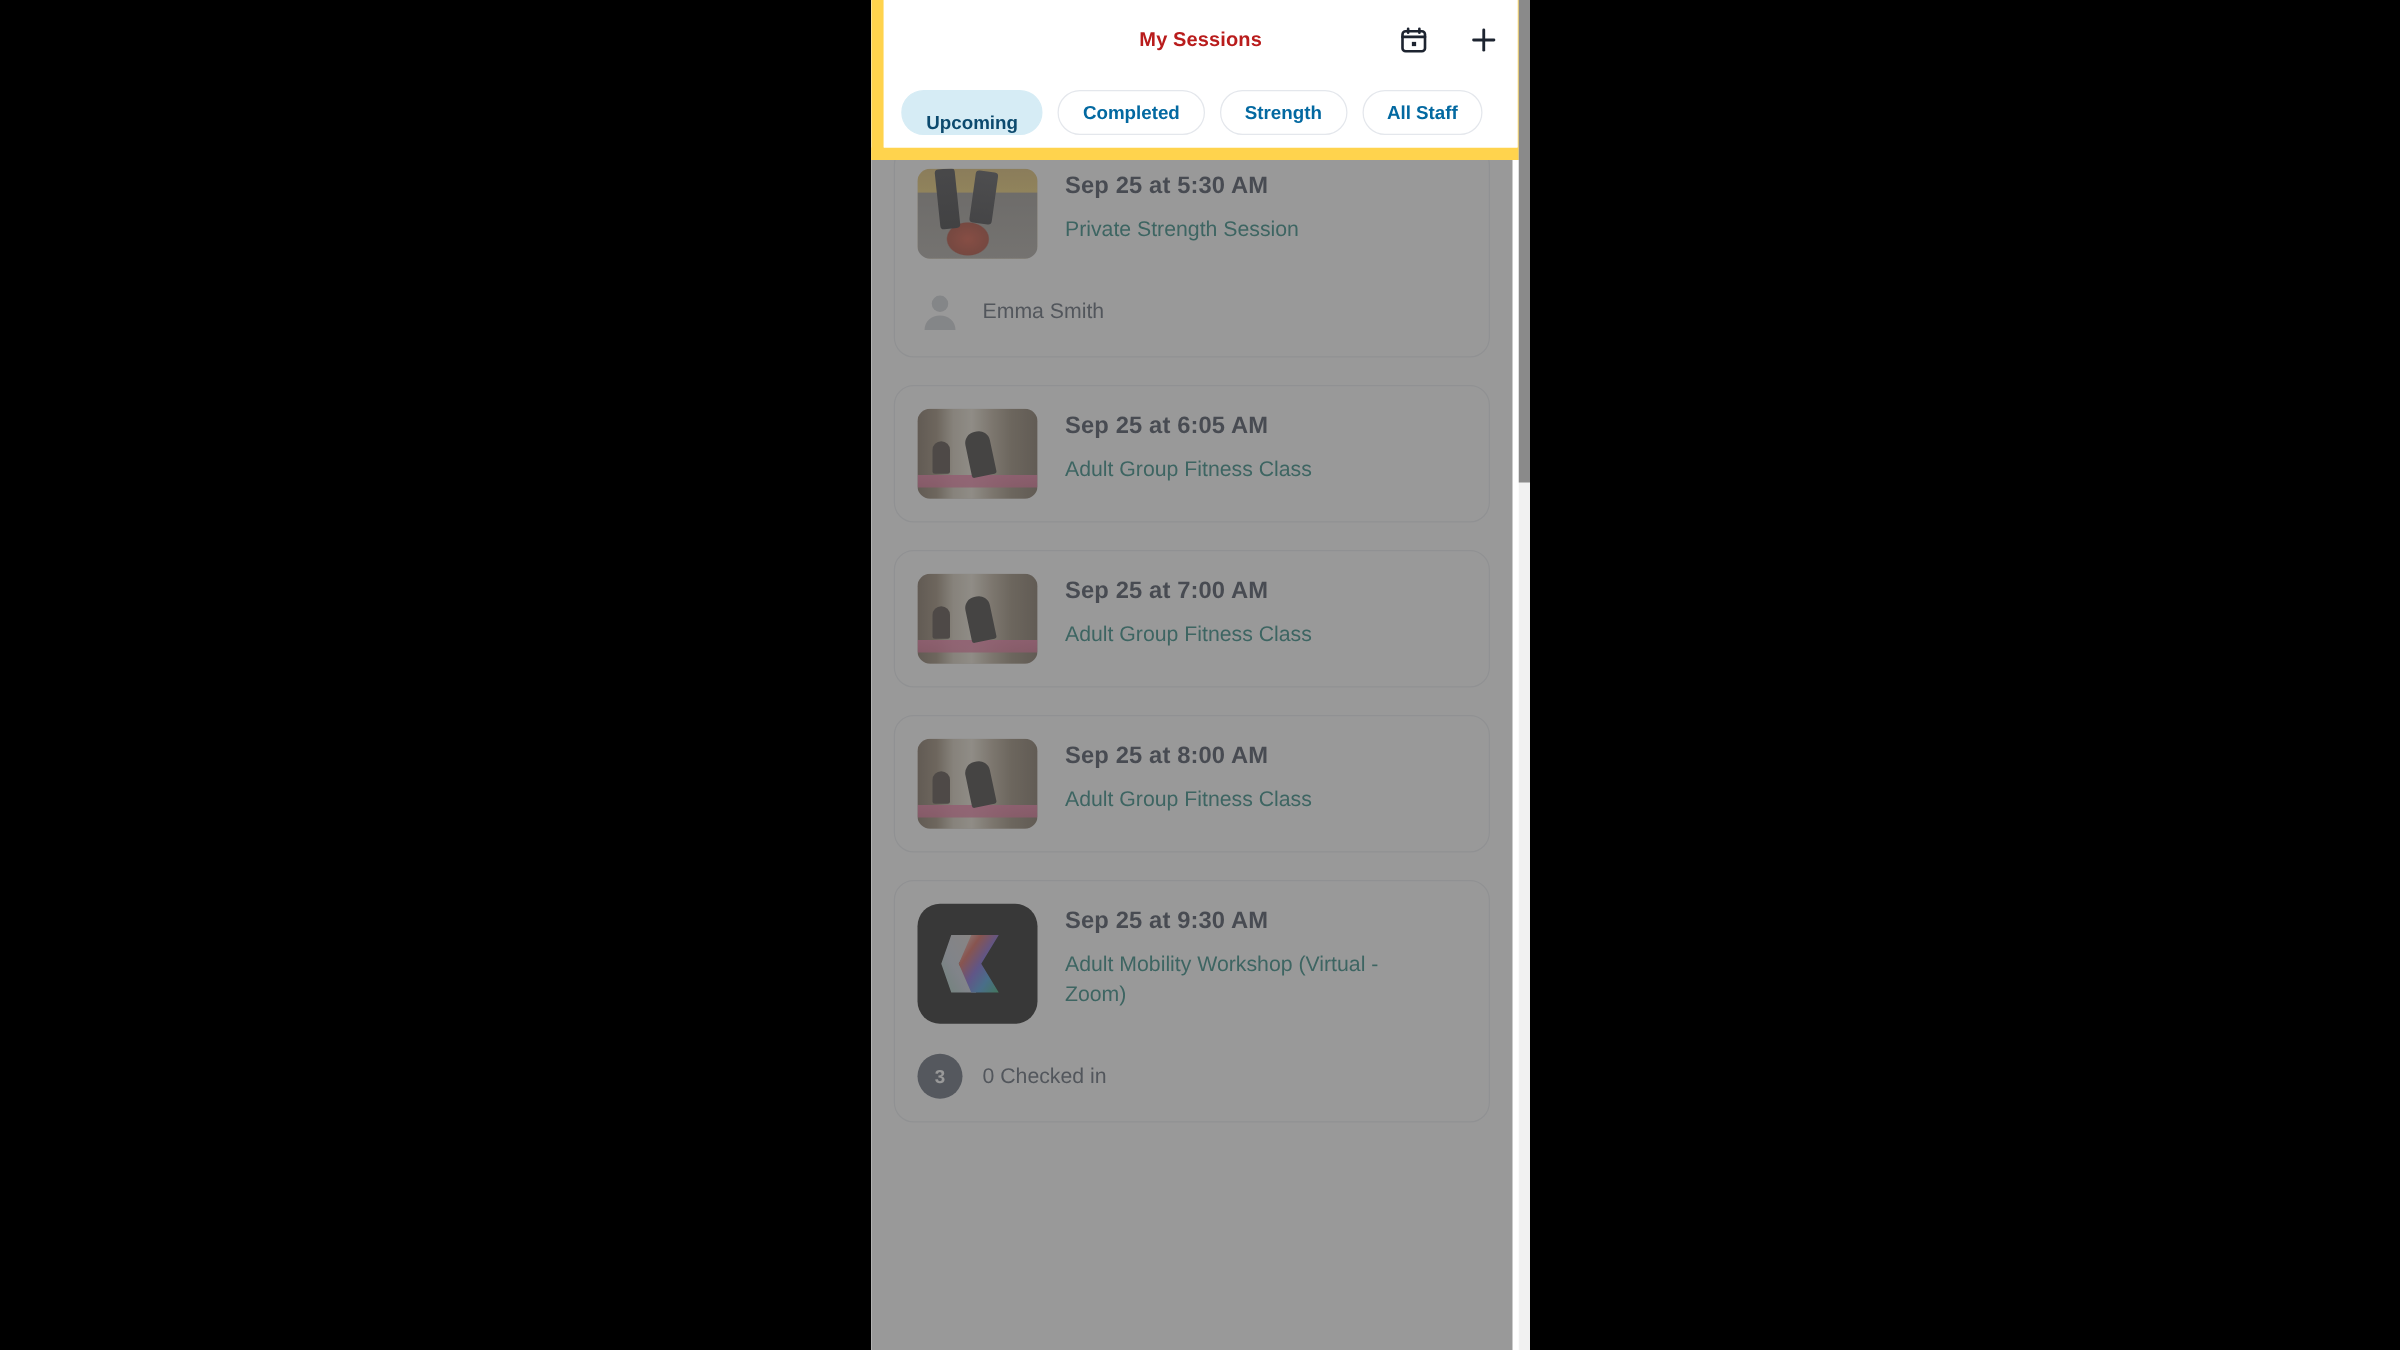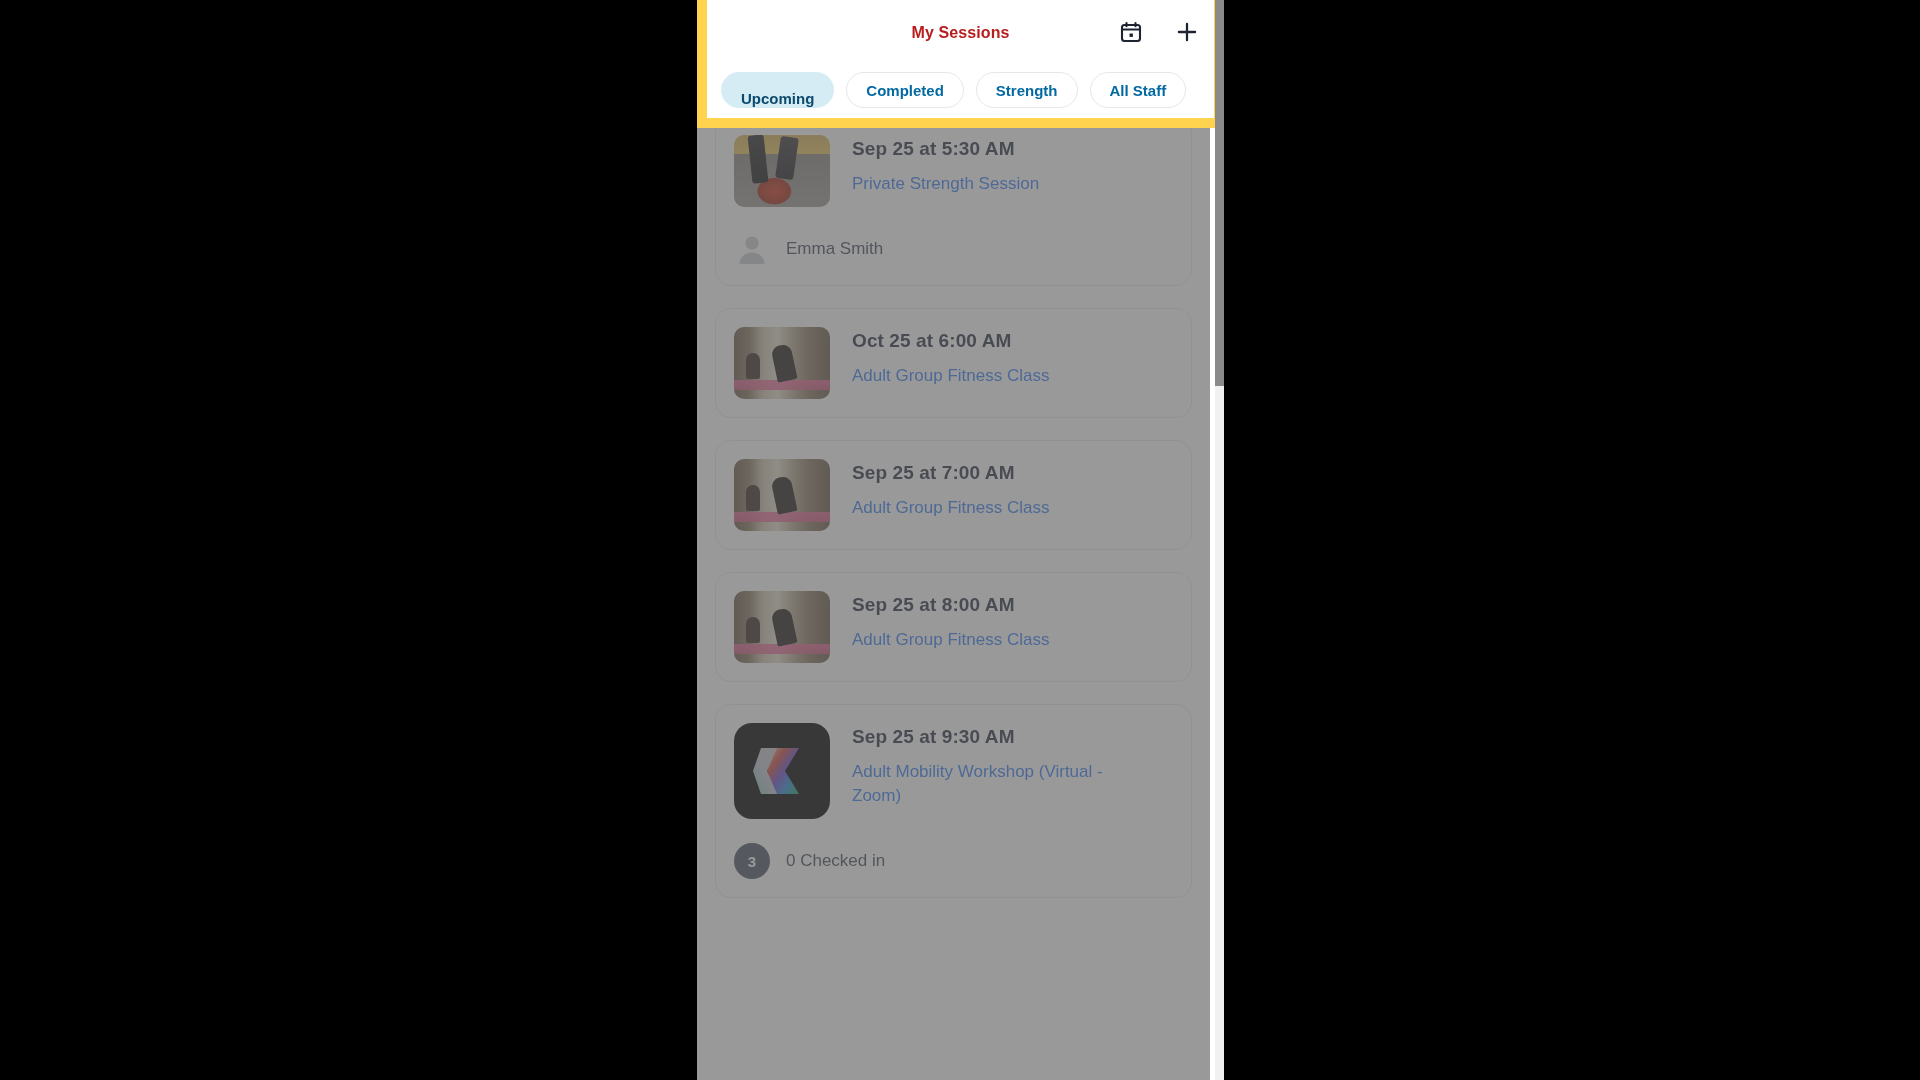--- a/index.html
+++ b/index.html
@@ -239,21 +239,21 @@
     font-weight: 700;
     color: #2b3445;
     line-height: 1.25;
     letter-spacing: 0.1px;
   }
 
   .card-subtitle {
     margin-top: 11px;
     font-size: 17px;
     font-weight: 400;
-    color: #3b82f6;
+    color: #0f766e;
     line-height: 1.45;
     max-width: 292px;
   }
 
   
   .card-footer {
     display: flex;
     align-items: center;
     gap: 16px;
     margin-top: 24px;
@@ -330,21 +330,21 @@
                 <path d="M4.6 32c0-6.9 5.6-11.6 12.4-11.6S29.4 25.1 29.4 32Z"></path>
               </svg>
             </div>
             <div class="footer-label">Emma Smith</div>
           </div>
         </div>
         <div class="session-card">
           <div class="card-main">
             <div class="thumb thumb-yoga"></div>
             <div class="card-text">
-              <div class="card-time">Oct 25 at 6:00 AM</div>
+              <div class="card-time">Sep 25 at 6:05 AM</div>
               <div class="card-subtitle">Adult Group Fitness Class</div>
             </div>
           </div>
         </div>
         <div class="session-card">
           <div class="card-main">
             <div class="thumb thumb-yoga"></div>
             <div class="card-text">
               <div class="card-time">Sep 25 at 7:00 AM</div>
               <div class="card-subtitle">Adult Group Fitness Class</div>

